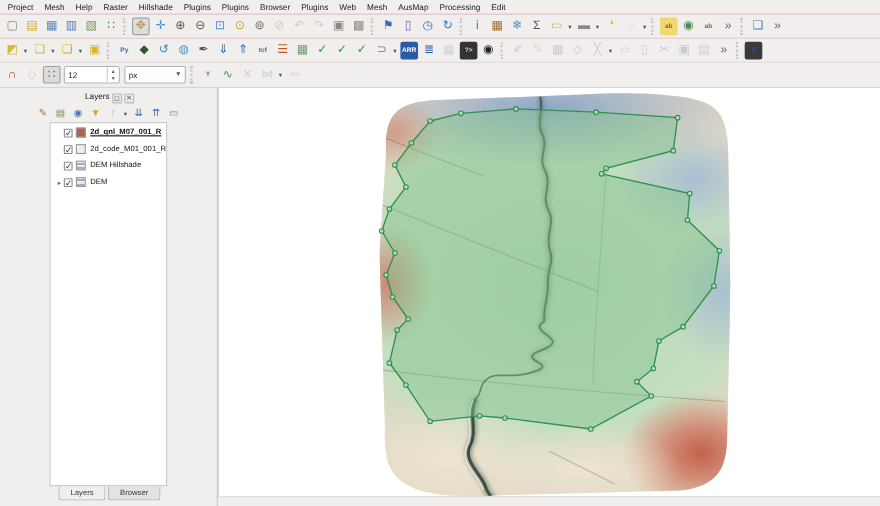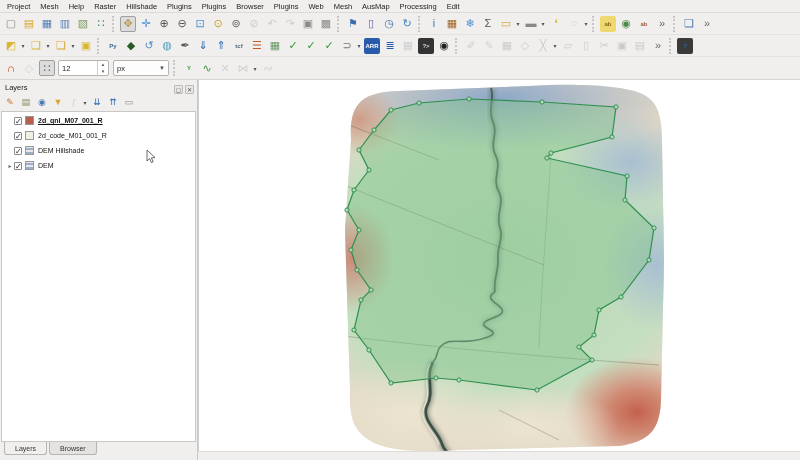--- a/index.html
+++ b/index.html
@@ -32,21 +32,21 @@
   .combobox { display:inline-flex; height:16px; width:56px; margin:0 2px; border:1px solid #b5b4b2;
     background:#fdfdfd; align-items:center; justify-content:space-between; border-radius:2px; padding:0 3px; }
   .combobox .val { font-size:7.5px; color:#222; }
   .combobox .arr { font-size:6px; color:#555; }
 
   
   .main { flex:1; display:flex; min-height:0; }
 
   
   .dock { width:198px; flex:0 0 auto; display:flex; flex-direction:column; background:#f0efee;
-    border-right:1px solid #c9c8c6; }
+    border-right:1px solid #c9c8c6;align-items:center; }
   .dock-header { height:14px; display:flex; align-items:center; justify-content:space-between;
     padding:0 3px 0 5px; }
   .dock-title { font-size:7.5px; color:#222; }
   .dock-header .hb { width:9px; height:9px; font-size:6px; display:inline-flex; align-items:center;
     justify-content:center; color:#555; border:1px solid #bbb; background:#e8e7e5; margin-left:2px; border-radius:1px;}
   .dock-toolbar { height:17px; display:flex; align-items:center; padding:0 2px; }
   .dock-toolbar .tbtn { width:14px; height:14px; font-size:9px; }
   .layer-tree { flex:1; background:#fff; border:1px solid #c9c8c6; margin:0 1px; position:relative; overflow:hidden; }
   .lrow { display:flex; align-items:center; height:13px; padding-left:4px; margin-top:2px; }
   .lrow .expander { width:8px; font-size:6px; color:#666; text-align:center; }

